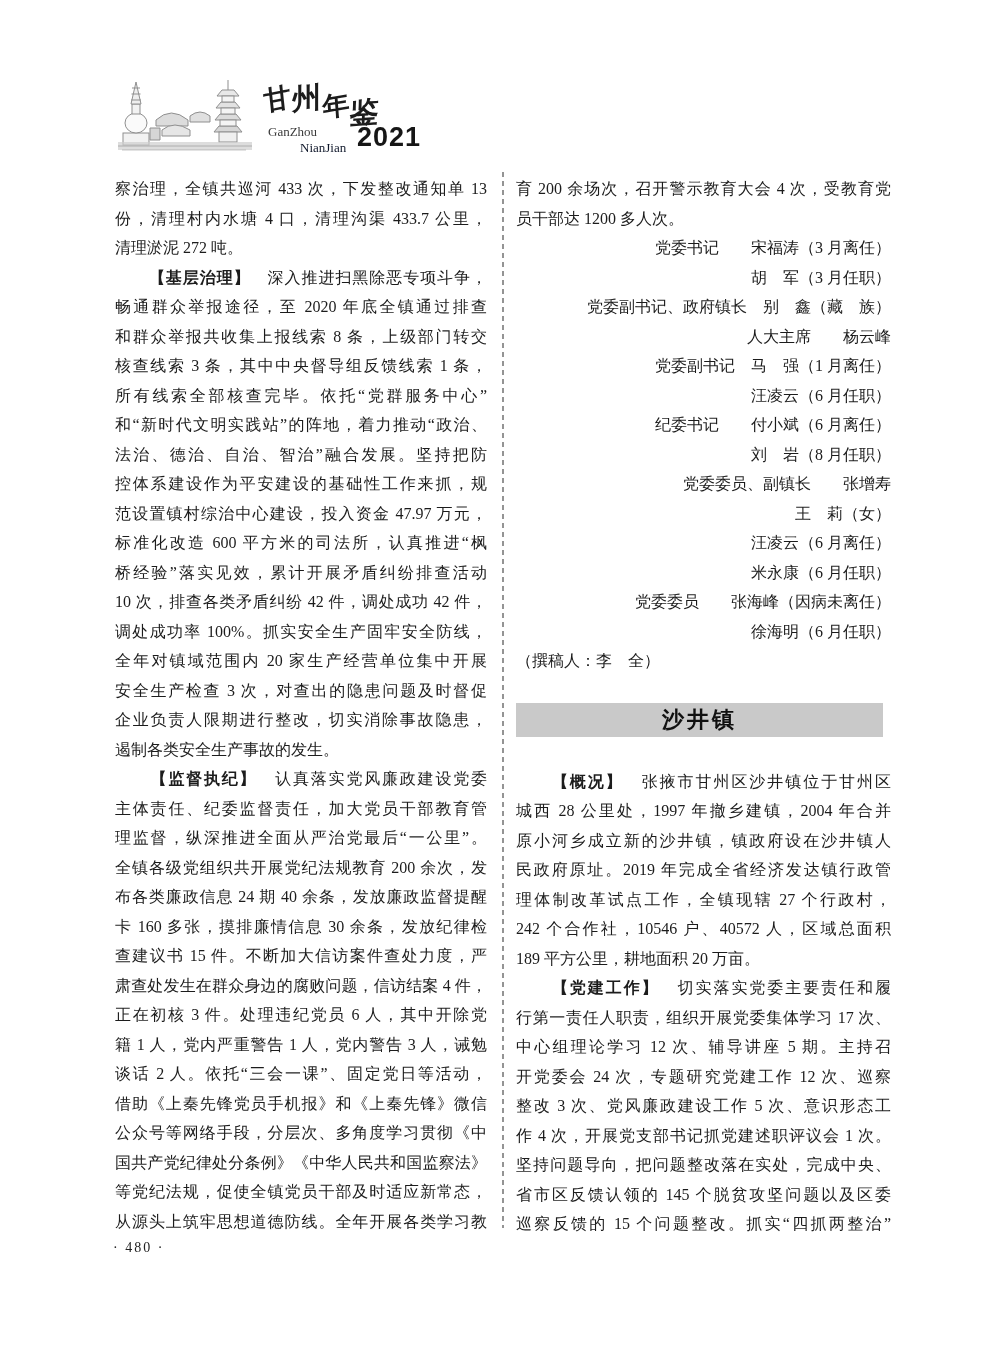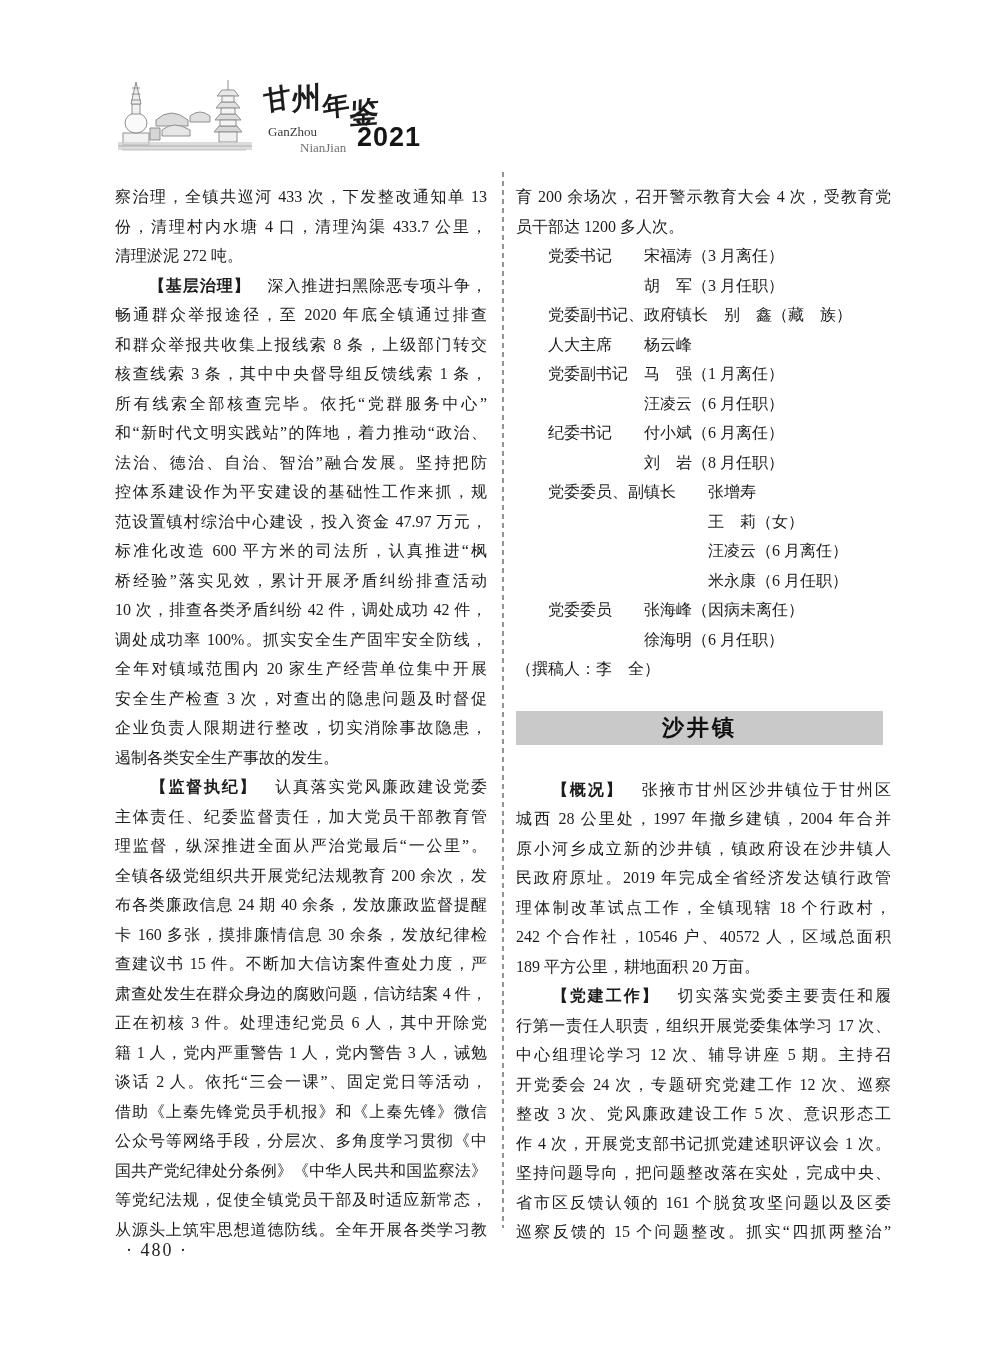--- a/index.html
+++ b/index.html
@@ -7,40 +7,40 @@
         font-family:"Liberation Serif","DejaVu Serif",serif;color:#1c1c1c;font-size:16px;}
   
   .sketch{position:absolute;left:116px;top:76px;width:140px;height:78px;}
   .calli{position:absolute;left:264px;top:80px;display:flex;gap:1px;}
   .calli span{font-weight:700;font-size:27px;display:inline-block;transform-origin:center;}
   .calli span:nth-child(1){transform:skewX(-6deg) rotate(-12deg) translateY(1px);}
   .calli span:nth-child(2){transform:skewX(-6deg) rotate(-6deg) translateY(-1px);font-size:29px;}
   .calli span:nth-child(3){transform:skewX(-6deg) rotate(-10deg) translateY(8px);}
   .calli span:nth-child(4){transform:skewX(-6deg) rotate(-4deg) translateY(13px);font-size:29px;}
   .pinyin1{position:absolute;left:268px;top:124px;font-size:13px;color:#3a3a3a;}
-  .pinyin2{position:absolute;left:300px;top:140px;font-size:13px;color:#737373;}
+  .pinyin2{position:absolute;left:300px;top:140px;font-size:13px;color:#0f172a;}
   .year{position:absolute;left:357px;top:122px;font-family:"Liberation Sans","DejaVu Sans",sans-serif;
         font-weight:700;font-size:27px;color:#161616;letter-spacing:1px;}
   
-  .col{position:absolute;top:182px;}
+  .col{position:absolute;top:174px;}
   .col-left{left:115px;width:372px;}
   .col-right{left:516px;width:375px;}
   .divider{position:absolute;left:502px;top:172px;height:1056px;width:2px;
            background:repeating-linear-gradient(to bottom,#949494 0 5px,transparent 5px 9px);}
   
   .line,.roster-line,.byline{height:29.5px;line-height:29.5px;overflow:hidden;}
   .line{text-align:justify;text-align-last:justify;}
   .line.para-end{text-align-last:left;}
-  .roster-line{white-space:pre;text-align:left;}
+  .roster-line{white-space:pre;text-align:right;}
   .byline{text-align:left;padding-right:2px;}
   strong{font-weight:700;}
   .section-bar{height:34px;margin:27px 8px 30px 0;background:#c9c9c9;display:flex;align-items:center;
                justify-content:center;font-family:"Liberation Sans","DejaVu Sans",sans-serif;
                font-size:22px;font-weight:700;color:#101010;letter-spacing:3px;}
-  .page-number{position:absolute;left:126px;top:1240px;font-size:18px;letter-spacing:2px;color:#222;}
+  .page-number{position:absolute;left:113px;top:1240px;font-size:14px;letter-spacing:2px;color:#222;}
 </style>
 </head>
 <body>
 
 <div class="page">
 
   <div class="sketch">
     <svg width="140" height="78" viewBox="0 0 140 78" xmlns="http://www.w3.org/2000/svg">
       <g stroke="#8f8f8f" stroke-width="1" fill="none">
 
@@ -153,31 +153,31 @@
       </div>
       <div class="byline">（撰稿人：李　全）</div>
       <div class="section-bar">
         <span>沙井镇</span>
       </div>
       <div class="block">
         <div class="line">　　<strong>【概况】</strong>　张掖市甘州区沙井镇位于甘州区</div>
         <div class="line">城西 28 公里处，1997 年撤乡建镇，2004 年合并</div>
         <div class="line">原小河乡成立新的沙井镇，镇政府设在沙井镇人</div>
         <div class="line">民政府原址。2019 年完成全省经济发达镇行政管</div>
-        <div class="line">理体制改革试点工作，全镇现辖 18 个行政村，</div>
+        <div class="line">理体制改革试点工作，全镇现辖 27 个行政村，</div>
         <div class="line">242 个合作社，10546 户、40572 人，区域总面积</div>
         <div class="line para-end">189 平方公里，耕地面积 20 万亩。</div>
       </div>
       <div class="block">
         <div class="line">　　<strong>【党建工作】</strong>　切实落实党委主要责任和履</div>
         <div class="line">行第一责任人职责，组织开展党委集体学习 17 次、</div>
         <div class="line">中心组理论学习 12 次、辅导讲座 5 期。主持召</div>
         <div class="line">开党委会 24 次，专题研究党建工作 12 次、巡察</div>
         <div class="line">整改 3 次、党风廉政建设工作 5 次、意识形态工</div>
         <div class="line">作 4 次，开展党支部书记抓党建述职评议会 1 次。</div>
         <div class="line">坚持问题导向，把问题整改落在实处，完成中央、</div>
-        <div class="line">省市区反馈认领的 161 个脱贫攻坚问题以及区委</div>
+        <div class="line">省市区反馈认领的 145 个脱贫攻坚问题以及区委</div>
         <div class="line">巡察反馈的 15 个问题整改。抓实“四抓两整治”</div>
       </div>
     </div>
 
   <div class="page-number">· 480 ·</div>
 </div>
 
 </body></html>

